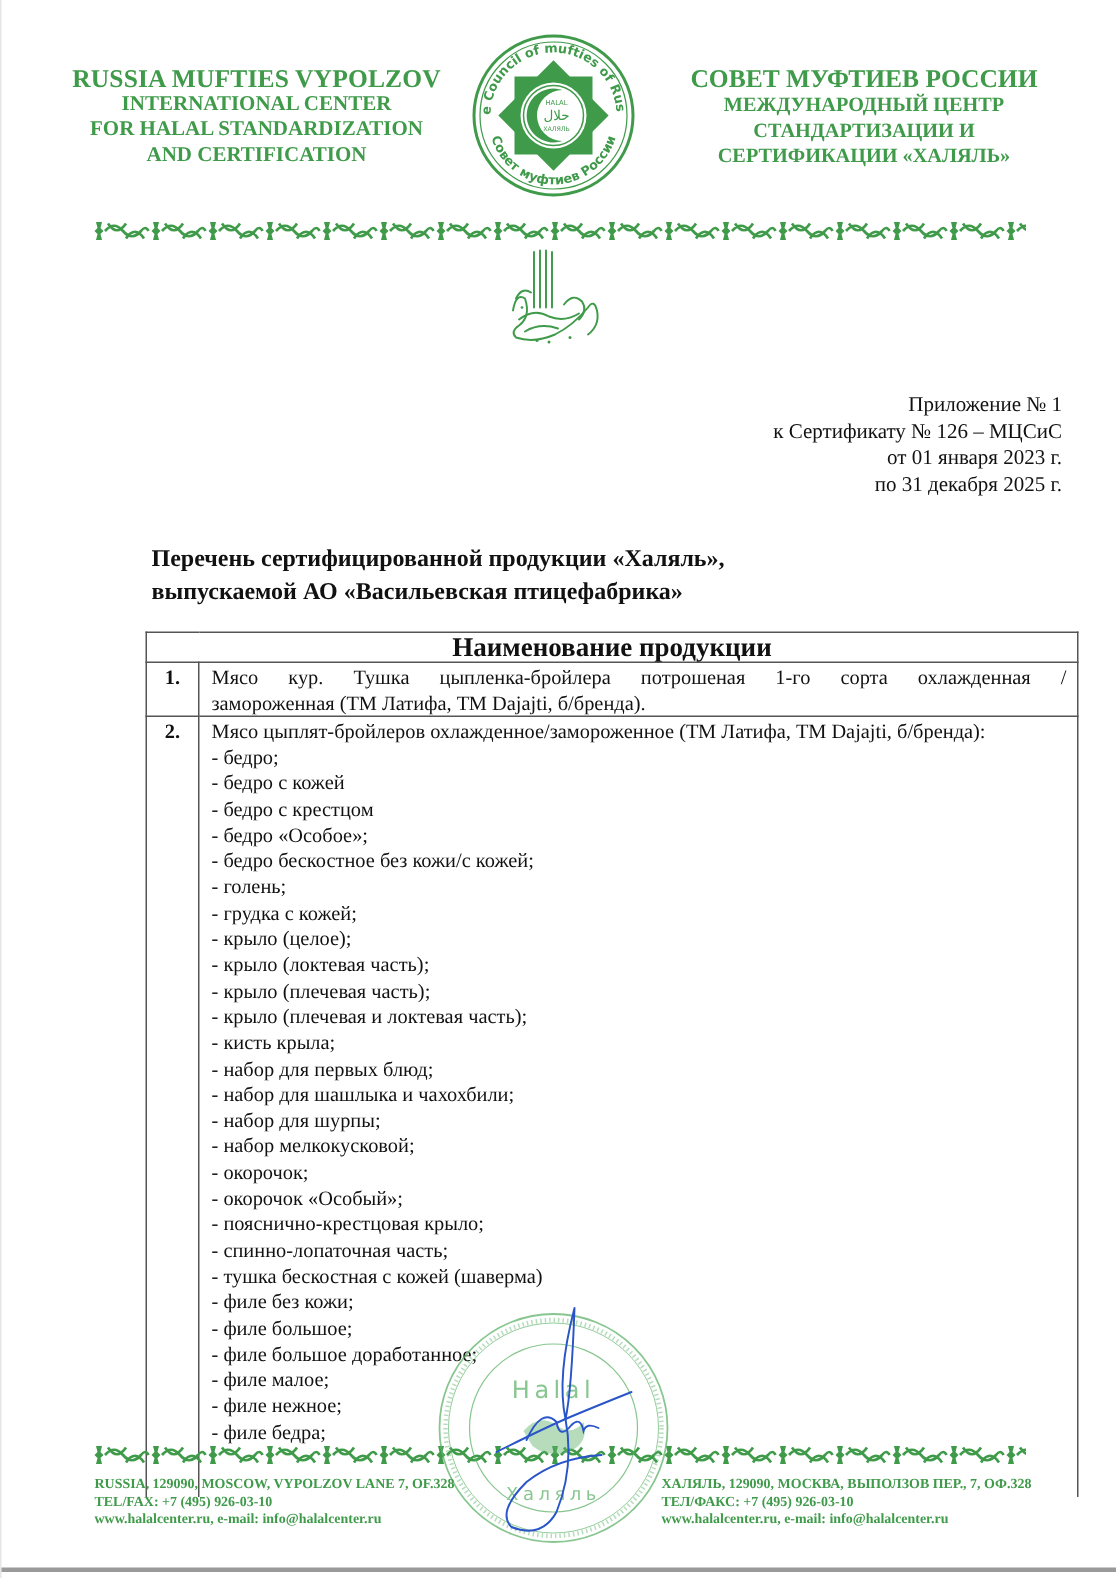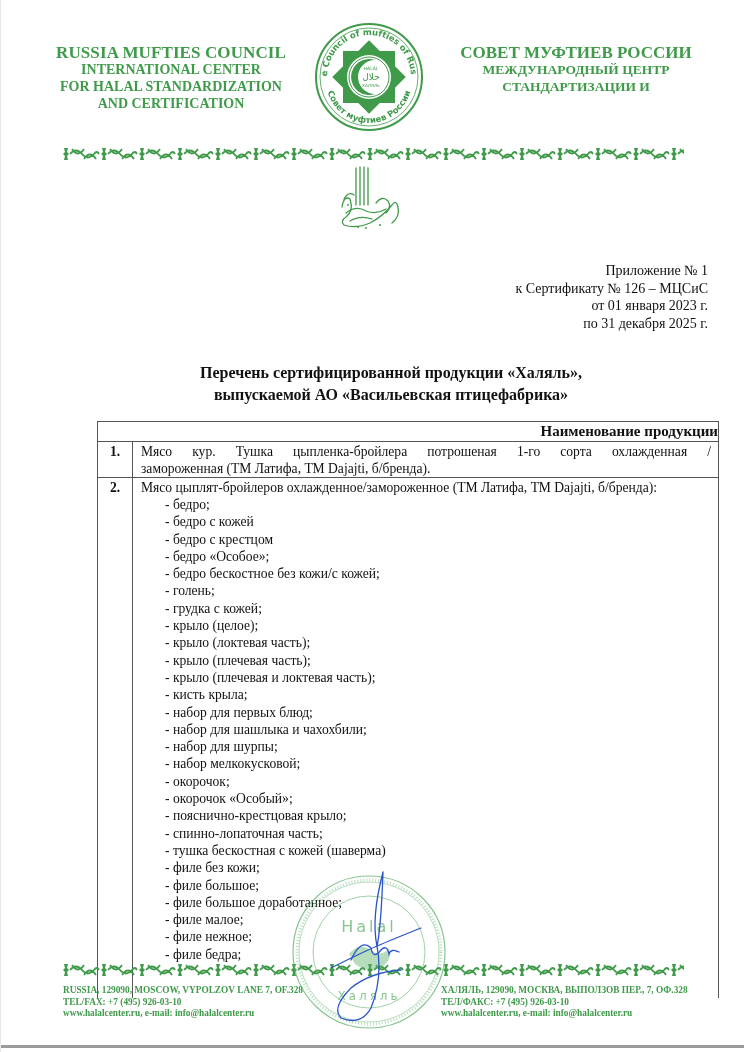--- a/index.html
+++ b/index.html
@@ -23,51 +23,51 @@
 
   .ornament { position: absolute; left: 61px; width: 622px; height: 16px; }
   .ornament.top { top: 146px; }
   .ornament.bottom { top: 962px; left: 61px; width: 622px; }
 
   .bismillah { position: absolute; left: 335px; top: 165px; width: 70px; height: 66px; }
 
   
   .appendix { position: absolute; right: 36px; top: 262px; text-align: right; font-weight: normal; font-size: 14px; line-height: 17.5px; }
 
-  .doc-title { position: absolute; left: 100px; top: 362px; width: 580px; text-align: center; font-weight: bold; font-size: 16px; line-height: 21.5px; }
+  .doc-title { position: absolute; left: 100px; top: 362px; width: 580px; font-weight: bold; font-size: 16px; line-height: 21.5px; }
 
   
   .tbl { position: absolute; left: 96px; top: 421px; width: 622px; border-collapse: collapse; font-size: 13.6px; line-height: 17px; }
   .tbl td, .tbl th { border: 1px solid #555; vertical-align: top; }
-  .tbl th { font-weight: bold; text-align: right; height: 20px; padding: 1px 0 0 0; font-size: 15px; }
+  .tbl th { font-weight: bold; text-align: center; height: 20px; padding: 1px 0 0 0; font-size: 18px; }
   .tbl .num { width: 35px; text-align: center; font-weight: bold; padding-top: 1px; }
   .tbl .content { padding: 1px 7px 0 8px; }
   .row1 .content { text-align: justify; text-align-last: left; }
   .row1 .l1 { display: flex; justify-content: space-between; }
   .row2 { height: 520px; }
   .row2 td { border-bottom: none; }
-  .items { list-style: none; margin-left: 24px; }
+  .items { list-style: none; }
   .items li { height: 17.3px; white-space: nowrap; }
 
   
   .stamp { position: absolute; left: 288px; top: 872px; width: 160px; height: 160px; opacity: 0.75; pointer-events: none; }
   .signature { position: absolute; left: 320px; top: 868px; width: 120px; height: 160px; pointer-events: none; }
 
   
   .ftr { position: absolute; top: 985px; font-weight: bold; font-size: 9.3px; line-height: 11.5px; }
   .ftr.left { left: 62px; }
   .ftr.right { left: 440px; }
 </style>
 </head>
 <body>
 
 <div class="page">
 
   <div class="hdr-left green">
-    <div class="org">RUSSIA MUFTIES COUNCIL</div>
+    <div class="org">RUSSIA MUFTIES VYPOLZOV</div>
     <div class="sub">INTERNATIONAL CENTER</div>
     <div class="sub">FOR HALAL STANDARDIZATION</div>
     <div class="sub">AND CERTIFICATION</div>
   </div>
 
   <svg class="logo" viewBox="0 0 110 110">
     <defs>
       <path id="ringTop" d="M 13 55 A 42 42 0 0 1 97 55"></path>
       <path id="ringBot" d="M 12 58 A 43 43 0 0 0 98 58"></path>
     </defs>
@@ -89,20 +89,21 @@
       <text x="2" y="-7" font-size="4.5" fill="#3f9a4a" text-anchor="middle" font-family="DejaVu Sans, sans-serif">HALAL</text>
       <text x="2" y="3" font-size="9" fill="#3f9a4a" text-anchor="middle" font-family="DejaVu Sans, sans-serif">حلال</text>
       <text x="2" y="10" font-size="4.2" fill="#3f9a4a" text-anchor="middle" font-family="DejaVu Sans, sans-serif">ХАЛЯЛЬ</text>
     </g>
   </svg>
 
   <div class="hdr-right green">
     <div class="org">СОВЕТ МУФТИЕВ РОССИИ</div>
     <div class="sub">МЕЖДУНАРОДНЫЙ ЦЕНТР</div>
     <div class="sub">СТАНДАРТИЗАЦИИ И</div>
+    <div class="sub">СЕРТИФИКАЦИИ «ХАЛЯЛЬ»</div>
   </div>
 
   <svg class="ornament top" viewBox="0 0 622 16" preserveAspectRatio="none">
     <g id="ornTop">
         <path d="M 2 2 L 6 2 L 5 6 L 7 8 L 5 10 L 6 14 L 2 14 L 3 10 L 1 8 L 3 6 Z" fill="#3f9a4a"></path>
         <path d="M 8 8 Q 14 1 20 8 Q 26 15 32 8 Q 35 4 37 8 M 10 3 Q 16 12 22 3 M 22 13 Q 28 4 34 13" fill="none" stroke="#3f9a4a" stroke-width="1.8"></path>
         <path d="M 40 2 L 44 2 L 43 6 L 45 8 L 43 10 L 44 14 L 40 14 L 41 10 L 39 8 L 41 6 Z" fill="#3f9a4a"></path>
         <path d="M 46 8 Q 52 1 58 8 Q 64 15 70 8 Q 73 4 75 8 M 48 3 Q 54 12 60 3 M 60 13 Q 66 4 72 13" fill="none" stroke="#3f9a4a" stroke-width="1.8"></path>
         <path d="M 78 2 L 82 2 L 81 6 L 83 8 L 81 10 L 82 14 L 78 14 L 79 10 L 77 8 L 79 6 Z" fill="#3f9a4a"></path>
         <path d="M 84 8 Q 90 1 96 8 Q 102 15 108 8 Q 111 4 113 8 M 86 3 Q 92 12 98 3 M 98 13 Q 104 4 110 13" fill="none" stroke="#3f9a4a" stroke-width="1.8"></path>

